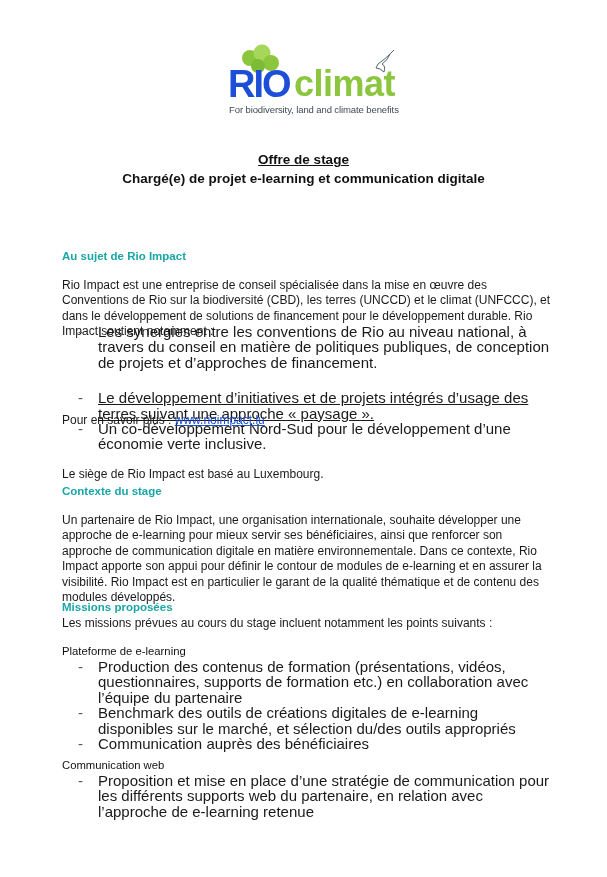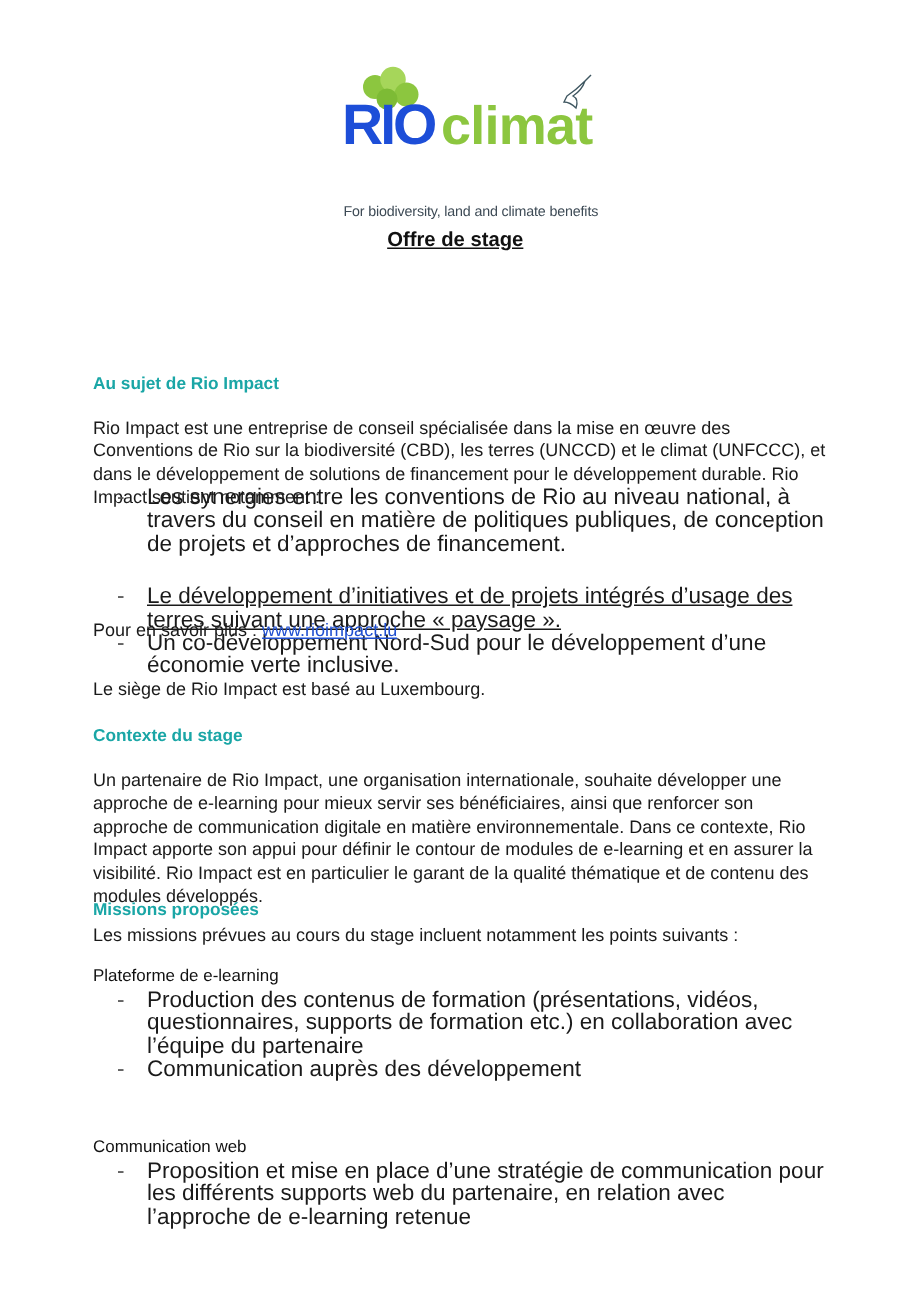--- a/index.html
+++ b/index.html
@@ -1,20 +1,20 @@
 <!DOCTYPE html>
 <html><head>
 <meta charset="utf-8">
 <style>
   html, body { margin:0; padding:0; background:#ffffff; }
   body { width:607px; height:877px; position:relative; overflow:hidden;
          font-family:"Liberation Sans", sans-serif; color:#1a1a1a; }
   .page { position:absolute; left:0; top:0; width:607px; height:877px; }
   .logo { position:absolute; left:228px; top:44px; width:180px; height:80px; }
-  .logo-tagline { position:absolute; left:229px; top:104px; font-size:9.5px; color:#3d4a55; white-space:nowrap; letter-spacing:-0.1px;margin-top:32px; }
+  .logo-tagline { position:absolute; left:229px; top:104px; font-size:9.5px; color:#3d4a55; white-space:nowrap; letter-spacing:-0.1px; }
   .title-block { position:absolute; left:0; width:607px; text-align:center; font-weight:bold; font-size:13.5px; color:#111; }
   .t1 { top:152px; text-decoration:underline; }
   .t2 { top:171px; }
   .sec-head { position:absolute; left:62px; font-weight:bold; font-size:11.5px; color:#1aa6a6; }
   .para { position:absolute; left:62px; width:490px; font-size:12px; line-height:15.4px; color:#1a1a1a; }
   .sub-head { position:absolute; left:62px; font-weight:normal; font-size:11.3px; color:#111; }
   ul.dash { list-style:none; margin:0; padding:0; position:absolute; left:62px; width:490px; font-size:15px; line-height:15.4px; }
   ul.dash li { position:relative; padding-left:36px; }
   ul.dash li::before { content:"-"; position:absolute; left:16px; top:0; color:#555; }
   a.link { color:#1f4fd1; text-decoration:underline; }
@@ -34,43 +34,45 @@
 
       <path d="M150 20 q6 -4 12 -10 q-2 6 -8 10 q4 2 2 8 q-4 -4 -8 -4 z" fill="none" stroke="#3e5660" stroke-width="0.9"></path>
       <line x1="162" y1="10" x2="166" y2="6" stroke="#3e5660" stroke-width="0.9"></line>
     </svg>
     <div style="position:absolute;left:0;top:20px;font-weight:bold;font-size:38px;line-height:40px;color:#1d4ed8;letter-spacing:-2px;">RIO</div>
     <div style="position:absolute;left:66px;top:20px;font-weight:bold;font-size:36px;line-height:40px;color:#8cc63f;letter-spacing:-0.5px;">climat</div>
   </div>
   <div class="logo-tagline">For biodiversity, land and climate benefits</div>
 
   <div class="title-block t1">Offre de stage</div>
+  <div class="title-block t2">Chargé(e) de projet e-learning et communication digitale</div>
 
   <div class="sec-head" style="top:250px;">Au sujet de Rio Impact</div>
   <div class="para" style="top:278px;">Rio Impact est une entreprise de conseil spécialisée dans la mise en œuvre des Conventions de Rio sur la biodiversité (CBD), les terres (UNCCD) et le climat (UNFCCC), et dans le développement de solutions de financement pour le développement durable. Rio Impact soutient notamment :</div>
   <ul class="dash" style="top:324px;">
     <li>Les synergies entre les conventions de Rio au niveau national, à travers du conseil en matière de politiques publiques, de conception de projets et d’approches de financement.</li>
     <li style="margin-top:20px;text-decoration:underline;">Le développement d’initiatives et de projets intégrés d’usage des terres suivant une approche « paysage ».</li>
     <li style="margin-top:0;">Un co-développement Nord-Sud pour le développement d’une économie verte inclusive.</li>
   </ul>
   <div class="para" style="top:413px;">
     <span>Pour en savoir plus : </span><a class="link" href="#">www.rioimpact.lu</a>
   </div>
-  <div class="para" style="top:452px;">Le siège de Rio Impact est basé au Luxembourg.</div>
+  <div class="para" style="top:467px;">Le siège de Rio Impact est basé au Luxembourg.</div>
 
   <div class="sec-head" style="top:485px;">Contexte du stage</div>
   <div class="para" style="top:513px;">Un partenaire de Rio Impact, une organisation internationale, souhaite développer une approche de e-learning pour mieux servir ses bénéficiaires, ainsi que renforcer son approche de communication digitale en matière environnementale. Dans ce contexte, Rio Impact apporte son appui pour définir le contour de modules de e-learning et en assurer la visibilité. Rio Impact est en particulier le garant de la qualité thématique et de contenu des modules développés.</div>
 
   <div class="sec-head" style="top:601px;">Missions proposées</div>
   <div class="para" style="top:616px;">Les missions prévues au cours du stage incluent notamment les points suivants :</div>
 
   <div class="sub-head" style="top:645px;">Plateforme de e-learning</div>
   <ul class="dash" style="top:659px;">
     <li>Production des contenus de formation (présentations, vidéos, questionnaires, supports de formation etc.) en collaboration avec l’équipe du partenaire</li>
-    <li>Communication auprès des développement</li>
+    <li>Benchmark des outils de créations digitales de e-learning disponibles sur le marché, et sélection du/des outils appropriés</li>
+    <li>Communication auprès des bénéficiaires</li>
   </ul>
 
   <div class="sub-head" style="top:759px;">Communication web</div>
   <ul class="dash" style="top:773px;">
     <li>Proposition et mise en place d’une stratégie de communication pour les différents supports web du partenaire, en relation avec l’approche de e-learning retenue</li>
   </ul>
 
 </div>
 
 </body></html>

